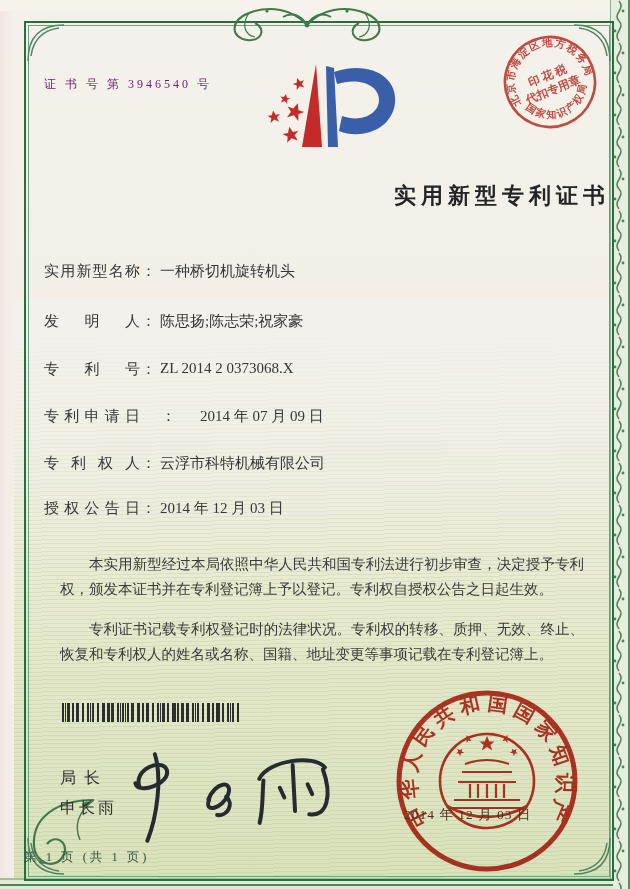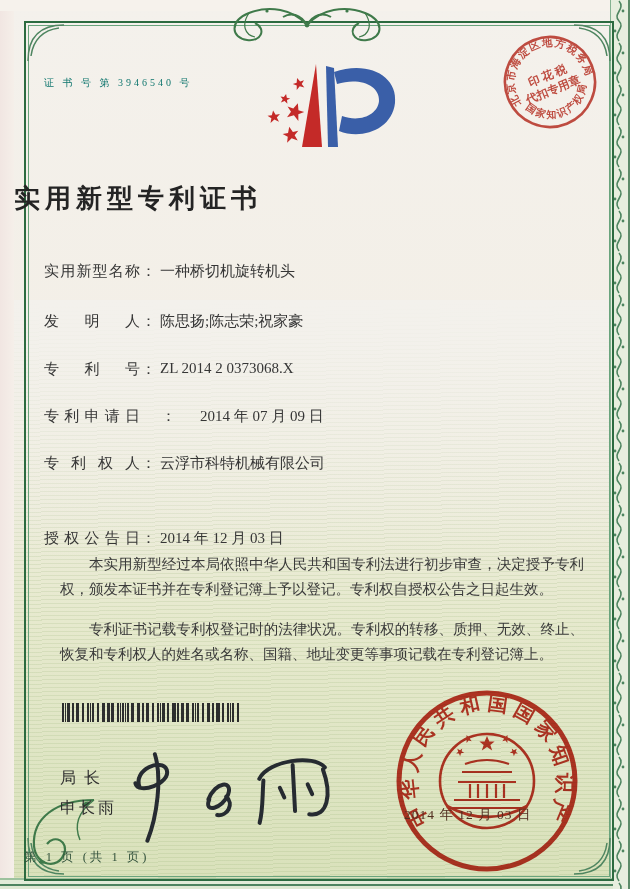--- a/index.html
+++ b/index.html
@@ -21,24 +21,24 @@
   
   .frame{left:24px;top:21px;width:586px;height:856px;z-index:3;border:2px solid #2c6b40;}
   .frame::before{content:"";position:absolute;inset:2px;border:1px solid #6aa47d;}
   .strip-right{right:0;top:0;bottom:0;width:17px;z-index:2;background:#e7eede;border-left:1px solid #85b291;border-right:2px solid #5c8a68;}
   .strip-bottom{bottom:0;left:0;right:17px;height:11px;z-index:2;
     background:linear-gradient(180deg,#9dc29e 0 2px,#e2ecd8 2px 6px,#4e8560 6px 8px,#dfe9d3 8px 11px);}
   .top-ornament{left:197px;top:1px;z-index:4;}
   .corner{z-index:4;width:40px;height:40px;}
   .flourish-bl{left:22px;top:792px;z-index:4;}
   
-  .cert-number{left:44px;top:76px;z-index:5;font-size:10px;letter-spacing:3px;color:#0f766e;}
+  .cert-number{left:44px;top:76px;z-index:5;font-size:12px;letter-spacing:3px;color:#701a75;}
   .logo{left:246px;top:54px;z-index:5;}
-  .title{left:0;right:20px;top:181px;z-index:5;text-align:left;
-    font-size:26px;font-weight:bold;letter-spacing:5px;color:#242424;margin-left:14px;}
+  .title{left:0;right:20px;top:181px;z-index:5;text-align:right;
+    font-size:22px;font-weight:bold;letter-spacing:5px;color:#242424;margin-left:14px;}
   .field-row{position:absolute;left:44px;z-index:5;display:flex;font-size:15px;color:#363636;}
   .field-label{display:inline-block;width:96px;text-align:justify;text-align-last:justify;}
   .field-colon{margin:0 4px 0 1px;}
   .paragraphs{left:44px;top:536px;width:556px;z-index:5;
     font-size:14.5px;line-height:24.5px;color:#3a3a3a;text-align:justify;}
   .paragraphs p{margin:16px;text-indent:2em;}
   .barcode{left:62px;top:703px;width:178px;height:19px;z-index:5;opacity:.88;
     background:
      repeating-linear-gradient(90deg,#15151a 0 2px,rgba(0,0,0,0) 2px 5px),
      repeating-linear-gradient(90deg,#15151a 0 1px,rgba(0,0,0,0) 1px 7px),
@@ -167,21 +167,21 @@
 <div class="abs field-row" style="top:407px;gap:20px;">
   <span class="field-label">专利申请日</span>
     <span class="field-colon">：</span>
     <span>2014 年 07 月 09 日</span>
 </div>
 <div class="abs field-row" style="top:454px;">
   <span class="field-label">专利权人</span>
     <span class="field-colon">：</span>
     <span>云浮市科特机械有限公司</span>
 </div>
-<div class="abs field-row" style="top:529px;">
+<div class="abs field-row" style="top:499px;">
   <span class="field-label">授权公告日</span>
     <span class="field-colon">：</span>
     <span>2014 年 12 月 03 日</span>
 </div>
 
 <div class="abs paragraphs">
   <p>本实用新型经过本局依照中华人民共和国专利法进行初步审查，决定授予专利权，颁发本证书并在专利登记簿上予以登记。专利权自授权公告之日起生效。</p>
   <p>专利证书记载专利权登记时的法律状况。专利权的转移、质押、无效、终止、恢复和专利权人的姓名或名称、国籍、地址变更等事项记载在专利登记簿上。</p>
 </div>
 

